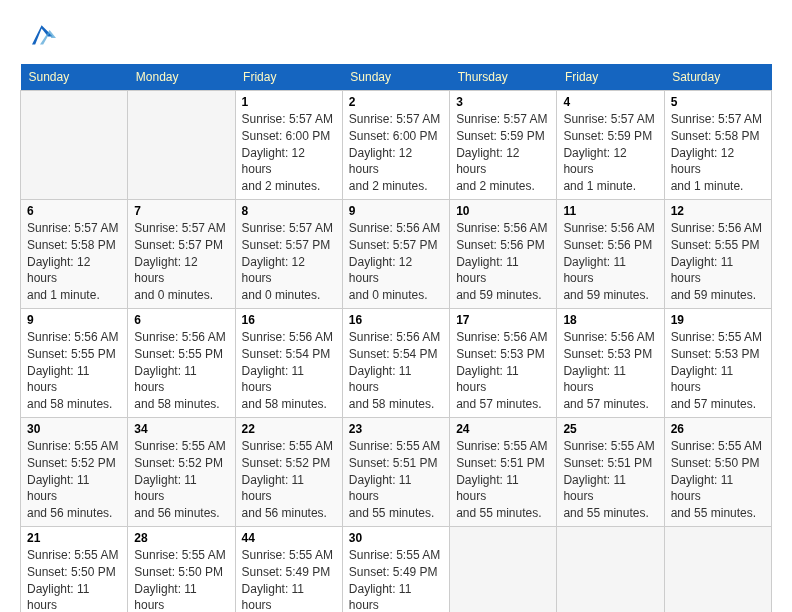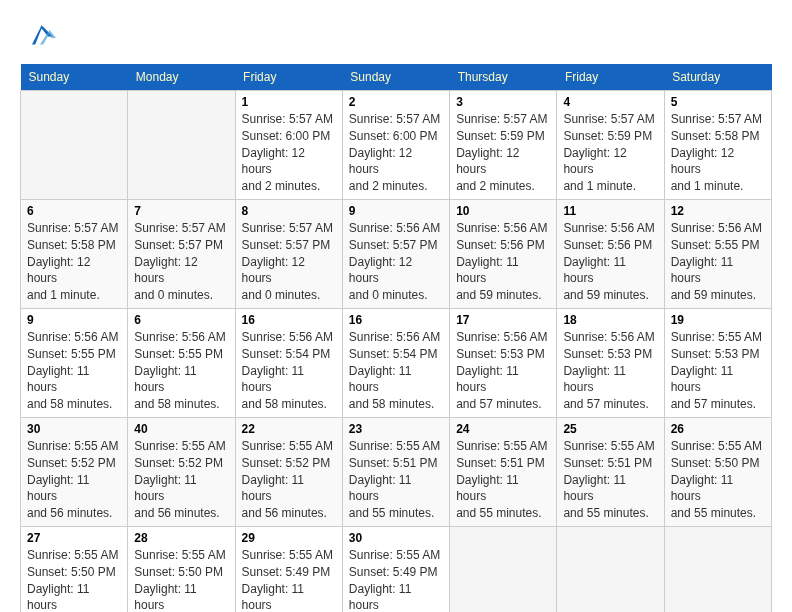--- a/index.html
+++ b/index.html
@@ -264,21 +264,21 @@
       </tr>
       <tr>
         <td>
           <div class="day-number">30</div>
           <div class="day-info" style="white-space: pre-line;">Sunrise: 5:55 AM
 Sunset: 5:52 PM
 Daylight: 11 hours
 and 56 minutes.</div>
         </td>
         <td>
-          <div class="day-number">40</div>
+          <div class="day-number">34</div>
           <div class="day-info" style="white-space: pre-line;">Sunrise: 5:55 AM
 Sunset: 5:52 PM
 Daylight: 11 hours
 and 56 minutes.</div>
         </td>
         <td>
           <div class="day-number">22</div>
           <div class="day-info" style="white-space: pre-line;">Sunrise: 5:55 AM
 Sunset: 5:52 PM
 Daylight: 11 hours
@@ -308,35 +308,35 @@
         <td>
           <div class="day-number">26</div>
           <div class="day-info" style="white-space: pre-line;">Sunrise: 5:55 AM
 Sunset: 5:50 PM
 Daylight: 11 hours
 and 55 minutes.</div>
         </td>
       </tr>
       <tr>
         <td>
-          <div class="day-number">27</div>
+          <div class="day-number">21</div>
           <div class="day-info" style="white-space: pre-line;">Sunrise: 5:55 AM
 Sunset: 5:50 PM
 Daylight: 11 hours
 and 54 minutes.</div>
         </td>
         <td>
           <div class="day-number">28</div>
           <div class="day-info" style="white-space: pre-line;">Sunrise: 5:55 AM
 Sunset: 5:50 PM
 Daylight: 11 hours
 and 54 minutes.</div>
         </td>
         <td>
-          <div class="day-number">29</div>
+          <div class="day-number">44</div>
           <div class="day-info" style="white-space: pre-line;">Sunrise: 5:55 AM
 Sunset: 5:49 PM
 Daylight: 11 hours
 and 54 minutes.</div>
         </td>
         <td>
           <div class="day-number">30</div>
           <div class="day-info" style="white-space: pre-line;">Sunrise: 5:55 AM
 Sunset: 5:49 PM
 Daylight: 11 hours

